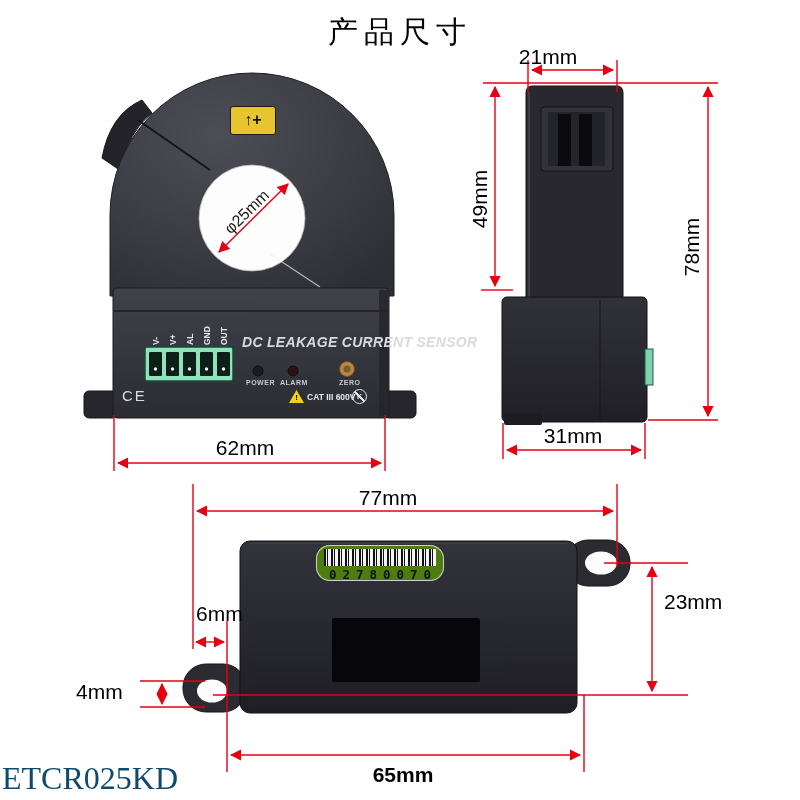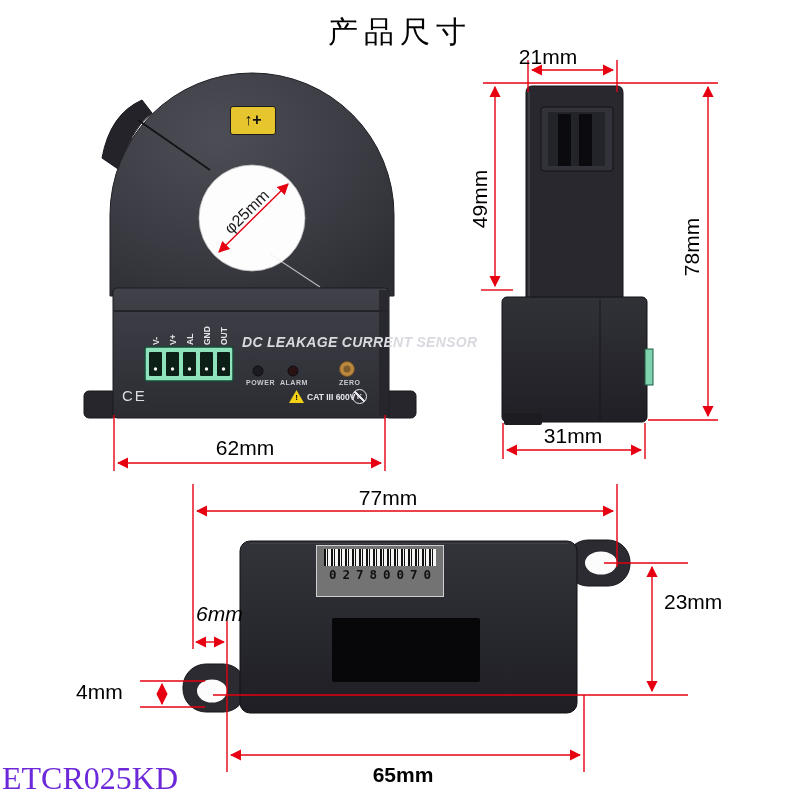--- a/index.html
+++ b/index.html
@@ -1,38 +1,38 @@
 <!DOCTYPE html>
 <html><head>
 <meta charset="utf-8">
 <style>
   html,body{margin:0;padding:0;background:#fff;}
   .stage{position:relative;width:800px;height:800px;background:#ffffff;overflow:hidden;
          font-family:"Liberation Sans",sans-serif;}
   .layer{position:absolute;left:0;top:0;}
   .t{position:absolute;white-space:nowrap;color:#000;}
   .title{font-family:"DejaVu Serif",serif;font-size:30px;letter-spacing:6px;transform:translateX(-50%);}
-  .model{font-family:"Liberation Serif",serif;font-size:32px;color:#6d28d9;text-align:center;}
+  .model{font-family:"Liberation Serif",serif;font-size:32px;color:#0c4a6e;text-align:center;}
   .dim{font-size:21px;color:#000;}
   .c{transform:translateX(-50%);}
   .rotdim{font-size:21px;color:#000;transform:translate(-50%,-50%) rotate(-90deg);}
   .ap{font-size:16px;color:#1c1c1c;transform:translate(-50%,-50%) rotate(-44deg);}
   .pol{width:44px;height:27px;background:#e7c52f;border:1px solid #1c1c1c;border-radius:3px;
        text-align:center;line-height:26px;font-size:16px;font-weight:bold;color:#111;}
   .term{font-size:8.5px;font-weight:bold;color:#e6e6ec;transform-origin:0 0;transform:rotate(-90deg);}
   .ptitle{font-size:14px;font-weight:bold;font-style:italic;color:#d9d9e0;letter-spacing:.3px;}
   .ind{font-size:7px;font-weight:bold;color:#c9c9d1;letter-spacing:.5px;}
   .ce{font-size:15px;color:#dcdce2;letter-spacing:2px;text-align:right;}
   .warn{width:15px;height:13px;clip-path:polygon(50% 0,100% 100%,0 100%);background:#f2d117;
         text-align:center;font-size:8px;font-weight:bold;color:#111;line-height:16px;}
   .rating{font-size:8.5px;font-weight:bold;color:#e6e6ec;}
   .nok{width:13px;height:13px;border:1.3px solid #e6e6ec;border-radius:50%;text-align:center;
        font-size:7px;font-weight:bold;color:#e6e6ec;line-height:13px;
        background:linear-gradient(45deg,transparent 44%,#e6e6ec 44% 56%,transparent 56%);}
-  .bclabel{width:128px;height:52px;background:#737373;border-radius:0;box-shadow:0 0 0 1px #cfcfcf inset;}
+  .bclabel{width:128px;height:36px;background:#4d7c0f;border-radius:14px;box-shadow:0 0 0 1px #cfcfcf inset;}
   .bars{margin:4px 8px 0 8px;height:17px;
         background:repeating-linear-gradient(90deg,#101010 0 2px,#f4f4f4 2px 3px,#101010 3px 4px,
         #f4f4f4 4px 7px,#101010 7px 9px,#f4f4f4 9px 10px,#101010 10px 11px,#f4f4f4 11px 14px);}
   .bcnum{font-family:"DejaVu Sans Mono",monospace;font-size:12.5px;font-weight:bold;color:#111;
          text-align:center;letter-spacing:6px;text-indent:6px;margin-top:1px;}
 </style>
 </head>
 <body>
 
 <div class="stage">
@@ -173,21 +173,21 @@
   <div class="t rating" style="left:307px;top:392px;">CAT III 600V</div>
   <div class="t nok" style="left:352px;top:389px;">K</div>
   <div class="t dim c" style="left:245px;top:436px;">62mm</div>
 
   <div class="t dim c" style="left:548px;top:45px;">21mm</div>
   <div class="t rotdim" style="left:480px;top:199px;">49mm</div>
   <div class="t rotdim" style="left:692px;top:247px;">78mm</div>
   <div class="t dim c" style="left:573px;top:424px;">31mm</div>
 
   <div class="t dim c" style="left:379px;top:486px;margin-left:9px;">77mm</div>
-  <div class="t dim" style="left:196px;top:602px;font-style:italic;">6mm</div>
+  <div class="t dim" style="left:196px;top:602px;">6mm</div>
   <div class="t dim" style="left:76px;top:680px;">4mm</div>
   <div class="t dim" style="left:664px;top:590px;">23mm</div>
   <div class="t dim c" style="left:403px;top:763px;font-weight:bold;">65mm</div>
 
   <div class="t bclabel" style="left:316px;top:545px;">
     <div class="bars"></div>
     <div class="bcnum">02780070</div>
   </div>
 
   <div class="t model" style="left:2px;top:760px;">ETCR025KD</div>

